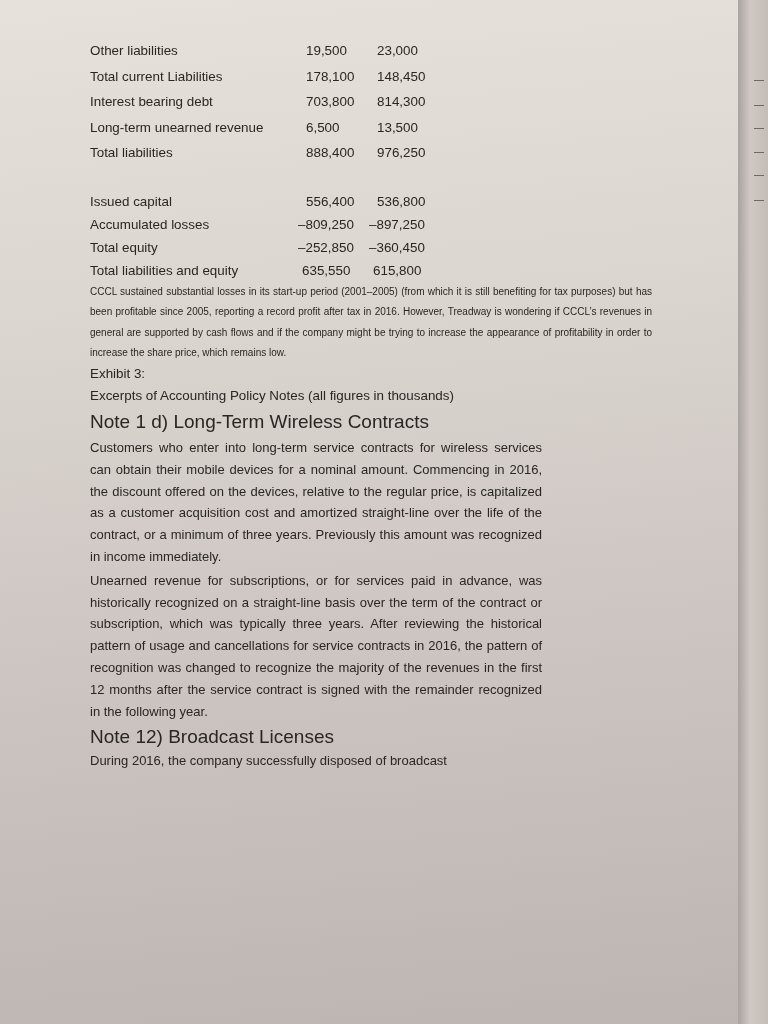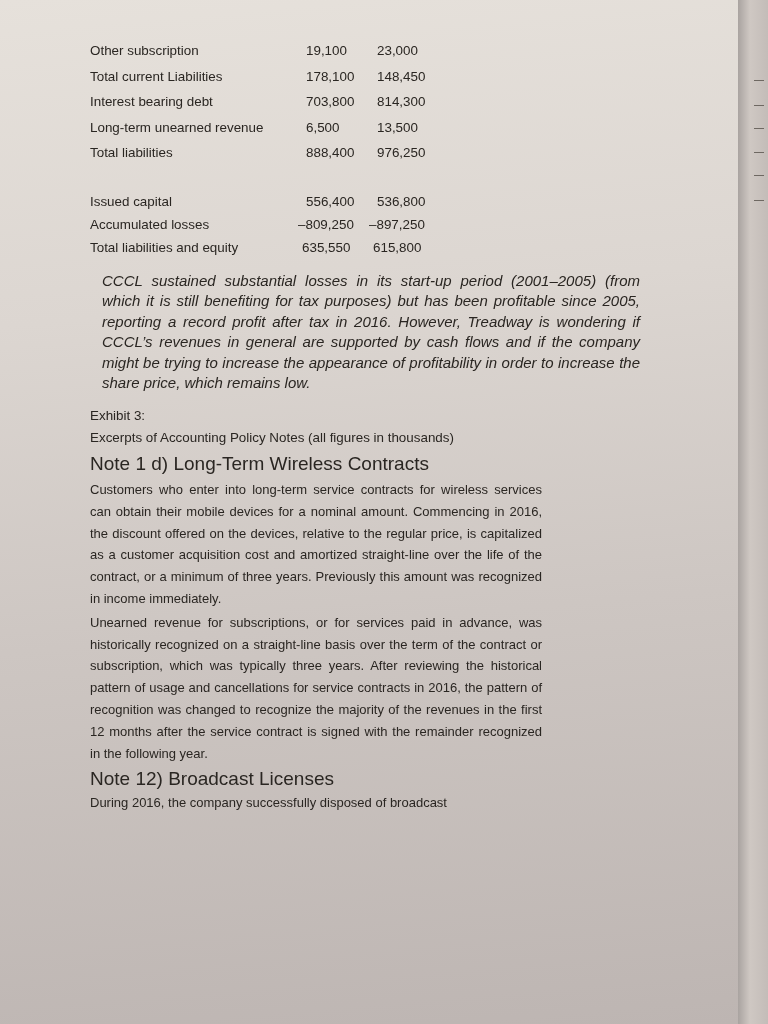--- a/index.html
+++ b/index.html
@@ -17,36 +17,36 @@
       position: absolute; right: 0; top: 0; width: 30px; height: 1024px;
       background: linear-gradient(90deg, #a9a3a0 0%, #cfc8c3 40%, #c3bcb8 100%);
     }
     .edge-frag { position: absolute; right: 4px; width: 10px; height: 1px; background: #6e6862; }
     .content { position: absolute; left: 90px; top: 38px; width: 562px; }
     .fin-row { position: relative; height: 25.5px; font-size: 13.4px; line-height: 25.5px; }
     .fin-label { position: absolute; left: 0; }
     .fin-v1 { position: absolute; left: 216px; }
     .fin-v2 { position: absolute; left: 287px; text-align: center; }
     .spacer { height: 24px; }
-    .para { font-size: 15px; line-height: 20.5px; text-align: justify; margin: 12px; font-style: italic; }
+    .para { font-size: 10px; line-height: 20.5px; text-align: justify; margin: 0; }
     .line { font-size: 13.4px; line-height: 20.5px; margin: 0; }
     .note-head { font-size: 19px; line-height: 26px; margin: 2px 0 0 0; }
     .note-body { width: 452px; font-size: 13px; line-height: 21.8px; text-align: justify; margin: 2px 0 0 0; }
     .note-body.second { margin-top: 0; }
   </style>
 </head>
 <body>
 
 <div class="page">
   <div class="content">
 
     <div>
       <div class="fin-row">
-        <span class="fin-label">Other subscription</span>
-        <span class="fin-v1">19,100</span>
+        <span class="fin-label">Other liabilities</span>
+        <span class="fin-v1">19,500</span>
         <span class="fin-v2">23,000</span>
       </div>
       <div class="fin-row">
         <span class="fin-label">Total current Liabilities</span>
         <span class="fin-v1">178,100</span>
         <span class="fin-v2">148,450</span>
       </div>
       <div class="fin-row">
         <span class="fin-label">Interest bearing debt</span>
         <span class="fin-v1">703,800</span>
@@ -71,20 +71,25 @@
         <span class="fin-label">Issued capital</span>
         <span class="fin-v1">556,400</span>
         <span class="fin-v2">536,800</span>
       </div>
       <div class="fin-row" style="height:23px;line-height:23px">
         <span class="fin-label">Accumulated losses</span>
         <span class="fin-v1" style="left:208px">–809,250</span>
         <span class="fin-v2" style="left:279px">–897,250</span>
       </div>
       <div class="fin-row" style="height:23px;line-height:23px">
+        <span class="fin-label">Total equity</span>
+        <span class="fin-v1" style="left:208px">–252,850</span>
+        <span class="fin-v2" style="left:279px">–360,450</span>
+      </div>
+      <div class="fin-row" style="height:23px;line-height:23px">
         <span class="fin-label">Total liabilities and equity</span>
         <span class="fin-v1" style="left:212px">635,550</span>
         <span class="fin-v2" style="left:283px">615,800</span>
       </div>
     </div>
 
     <p class="para">CCCL sustained substantial losses in its start-up period (2001–2005) (from which it is still benefiting for tax purposes) but has been profitable since 2005, reporting a record profit after tax in 2016. However, Treadway is wondering if CCCL’s revenues in general are supported by cash flows and if the company might be trying to increase the appearance of profitability in order to increase the share price, which remains low.</p>
 
     <p class="line">Exhibit 3:</p>
     <p class="line" style="line-height:23px">Excerpts of Accounting Policy Notes (all figures in thousands)</p>

